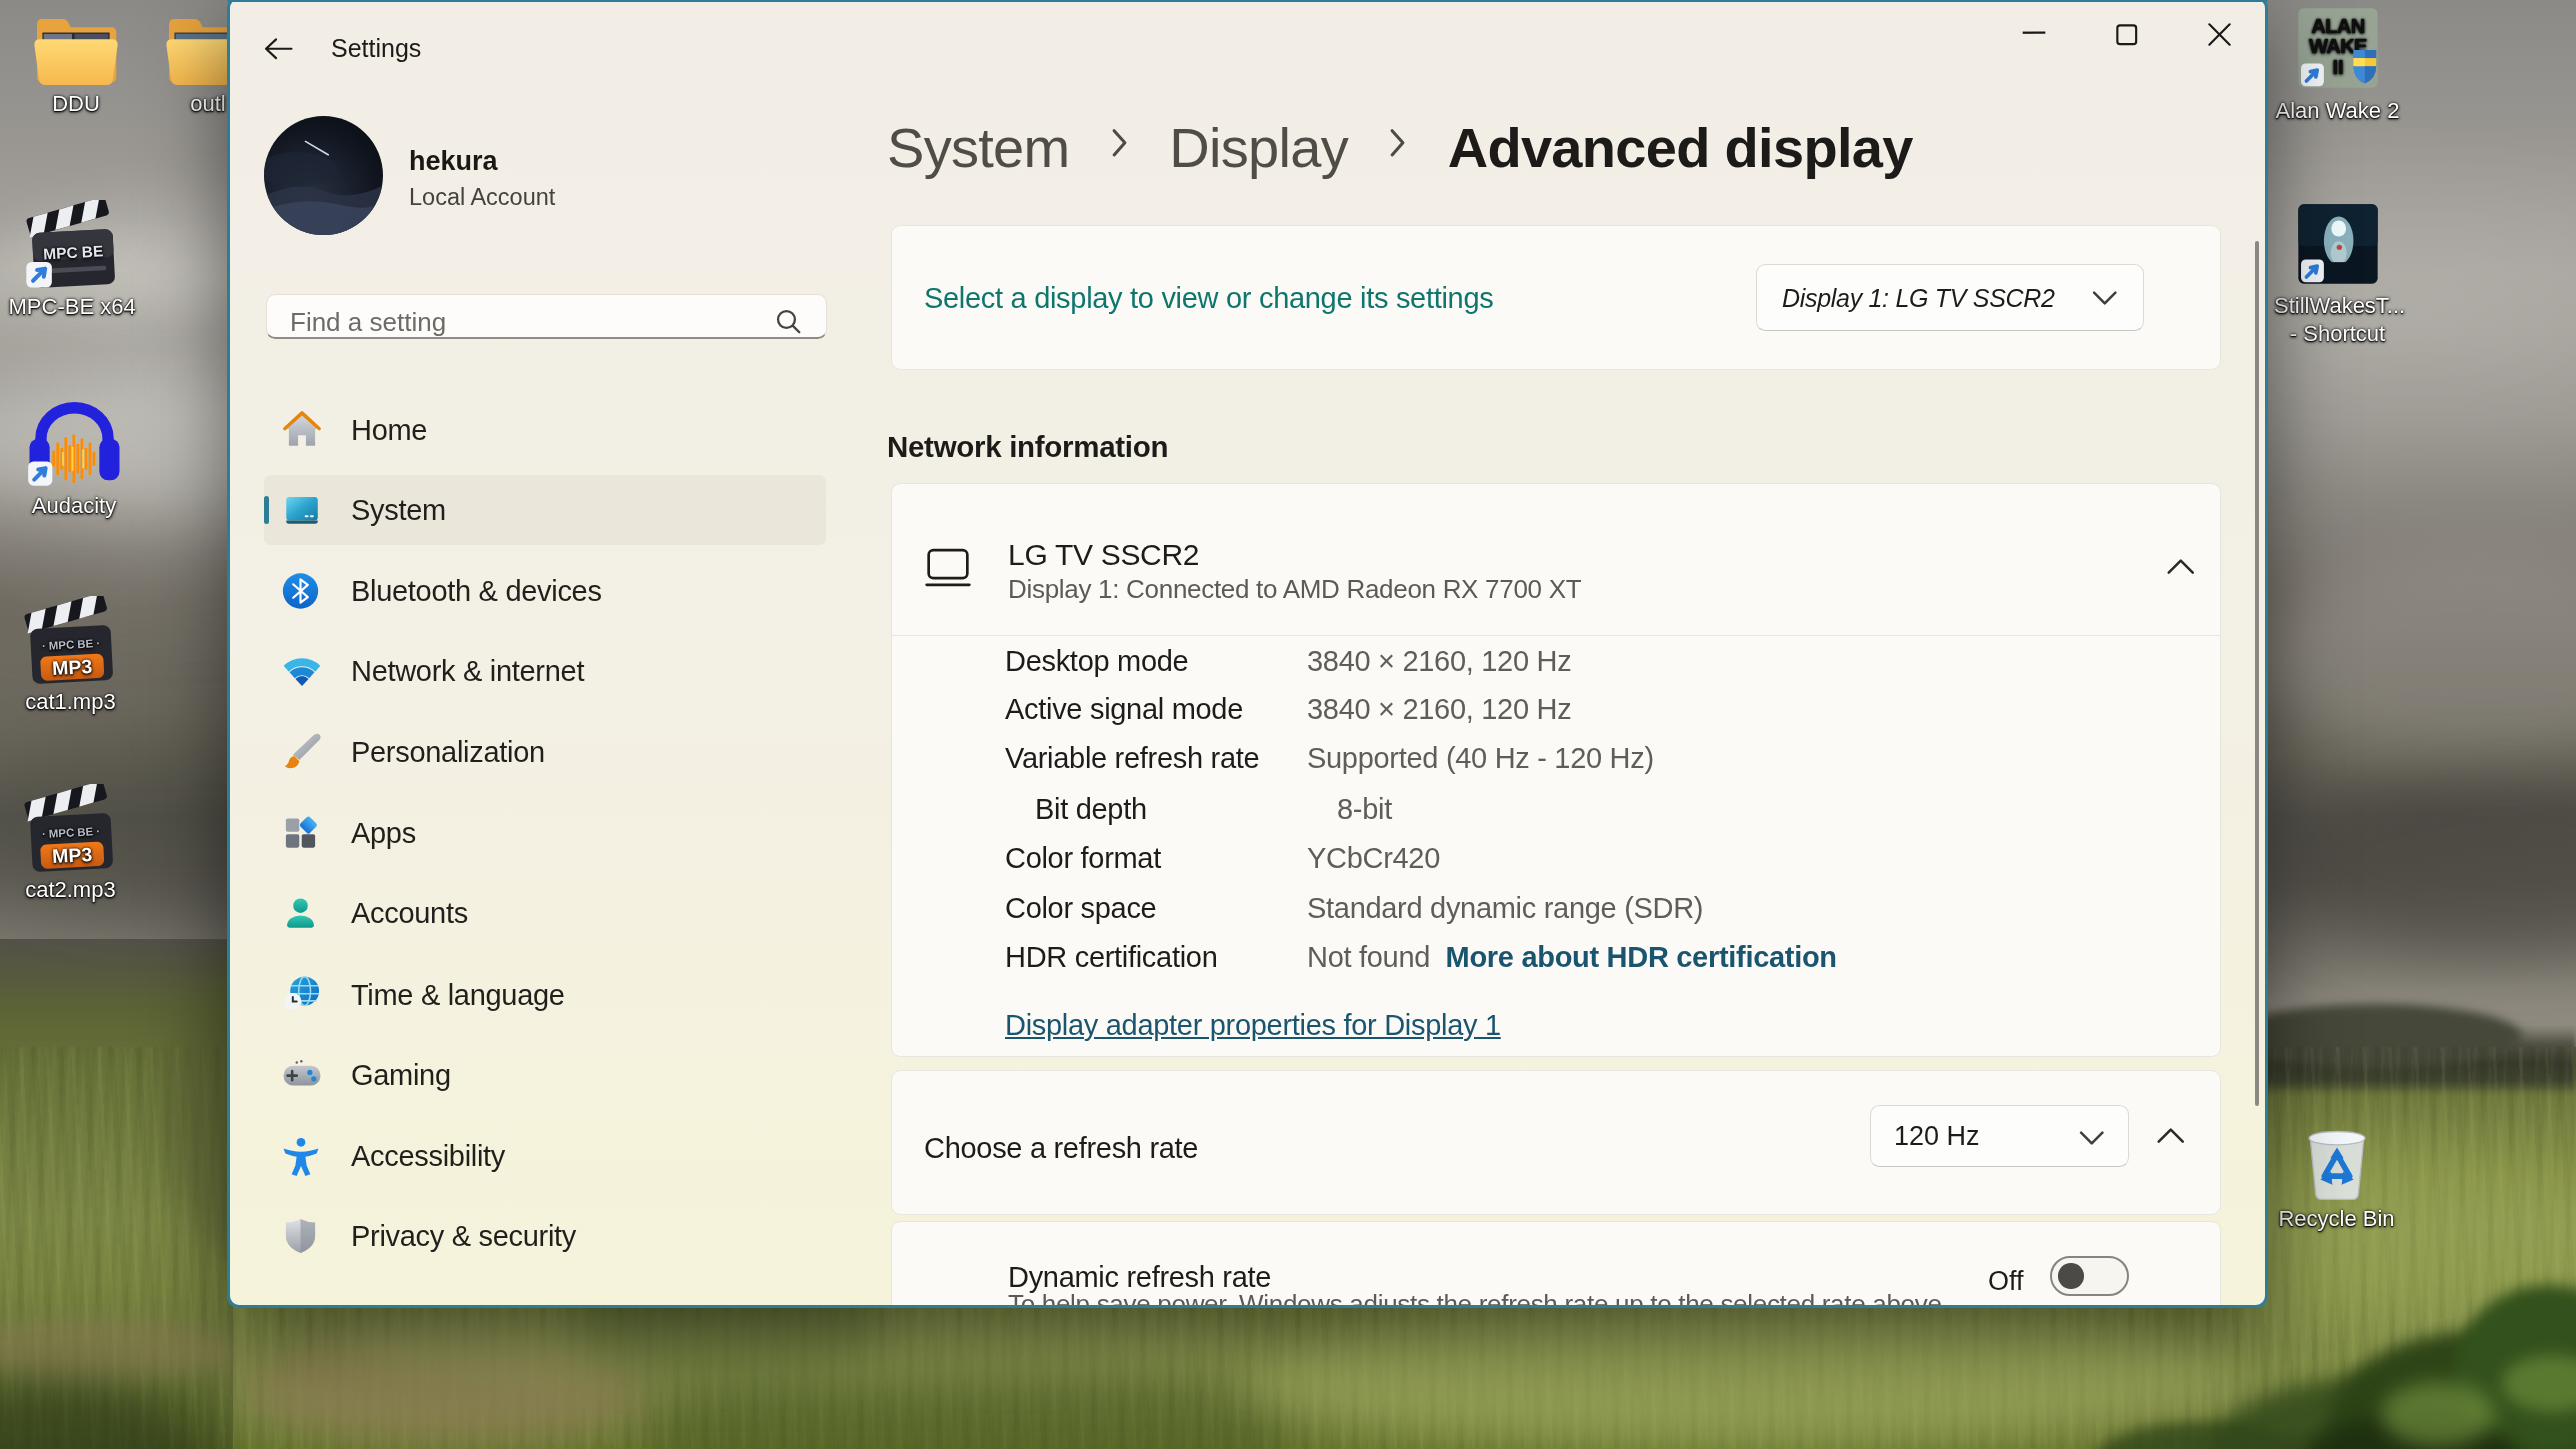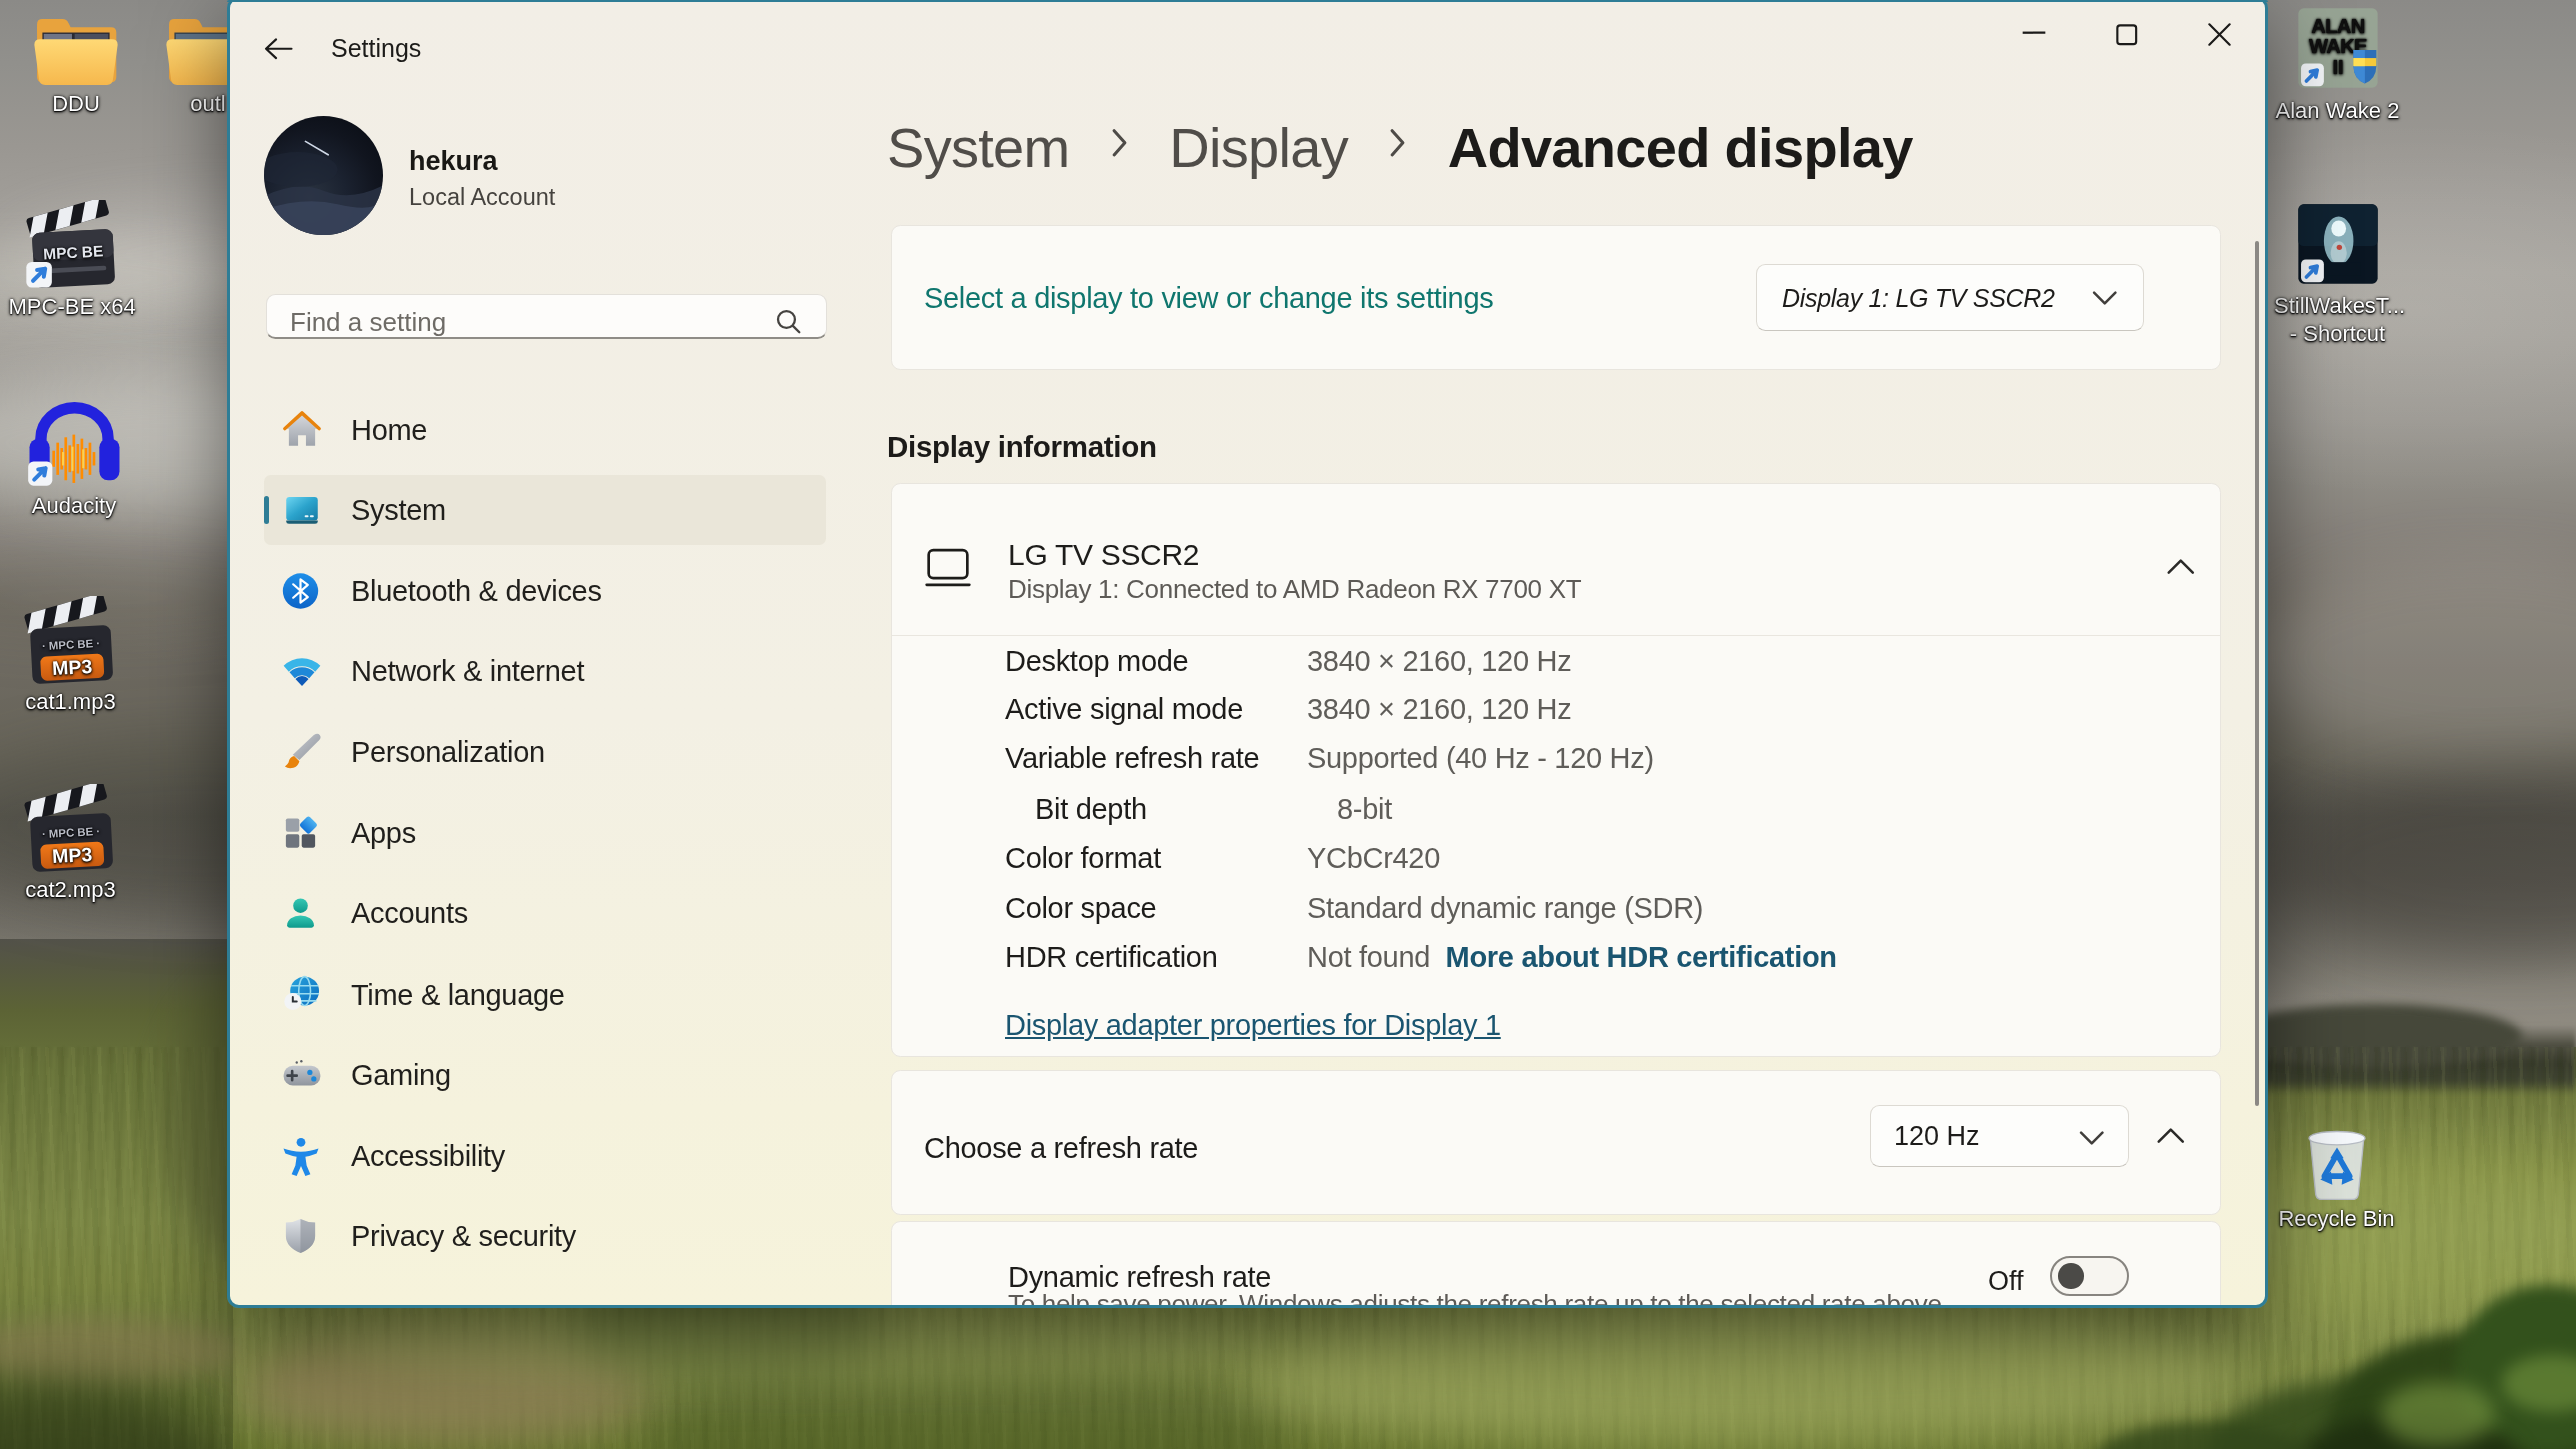--- a/index.html
+++ b/index.html
@@ -484,21 +484,21 @@
     <div class="in card" style="top:226px; height:145px;">
       <div style="position:absolute; left:32px; top:50%; transform:translateY(-50%);" class="t1">Select a display to view or change its settings</div>
       <div class="ddbtn" style="left:864px; top:38px; width:388px; height:67px;font-style:italic;">
         <div style="position:absolute; left:25px; top:50%; transform:translateY(-50%); font-size:25px; color:#1d1c1a; white-space:nowrap; letter-spacing:-0.3px;">Display 1: LG TV SSCR2</div>
         <svg style="position:absolute; right:25.5px; top:25px;" width="25.5" height="16" viewBox="0 0 38 24">
           <path d="M3 4 L19 20 L35 4" fill="none" stroke="#403e3b" stroke-width="3.8" stroke-linecap="round" stroke-linejoin="round"></path>
         </svg>
       </div>
     </div>
 
-    <div class="in" id="secHdr" style="left:657px; top:431px;">Display information</div>
+    <div class="in" id="secHdr" style="left:657px; top:431px;">Network information</div>
 
     <div class="in card" style="top:484px; height:574px;">
       <svg style="position:absolute; left:32px; top:62px;" width="48" height="43" viewBox="0 0 72 64">
         <rect x="7" y="6" width="58" height="42" rx="7" fill="none" stroke="#1d1c1a" stroke-width="4"></rect>
         <line x1="4" y1="58" x2="68" y2="58" stroke="#1d1c1a" stroke-width="4" stroke-linecap="round"></line>
       </svg>
       <div style="position:absolute; left:116px; top:54px; font-size:30px; color:#1d1c1a; letter-spacing:-0.3px;">LG TV SSCR2</div>
       <div style="position:absolute; left:116px; top:90px; font-size:26px; color:#5d5a56; letter-spacing:-0.3px;">Display 1: Connected to AMD Radeon RX 7700 XT</div>
       <svg style="position:absolute; left:1274px; top:74px;" width="29.5" height="17.4" viewBox="0 0 44 26">
         <path d="M4 22 L22 4 L40 22" fill="none" stroke="#2b2a28" stroke-width="3.8" stroke-linecap="round" stroke-linejoin="round"></path>

